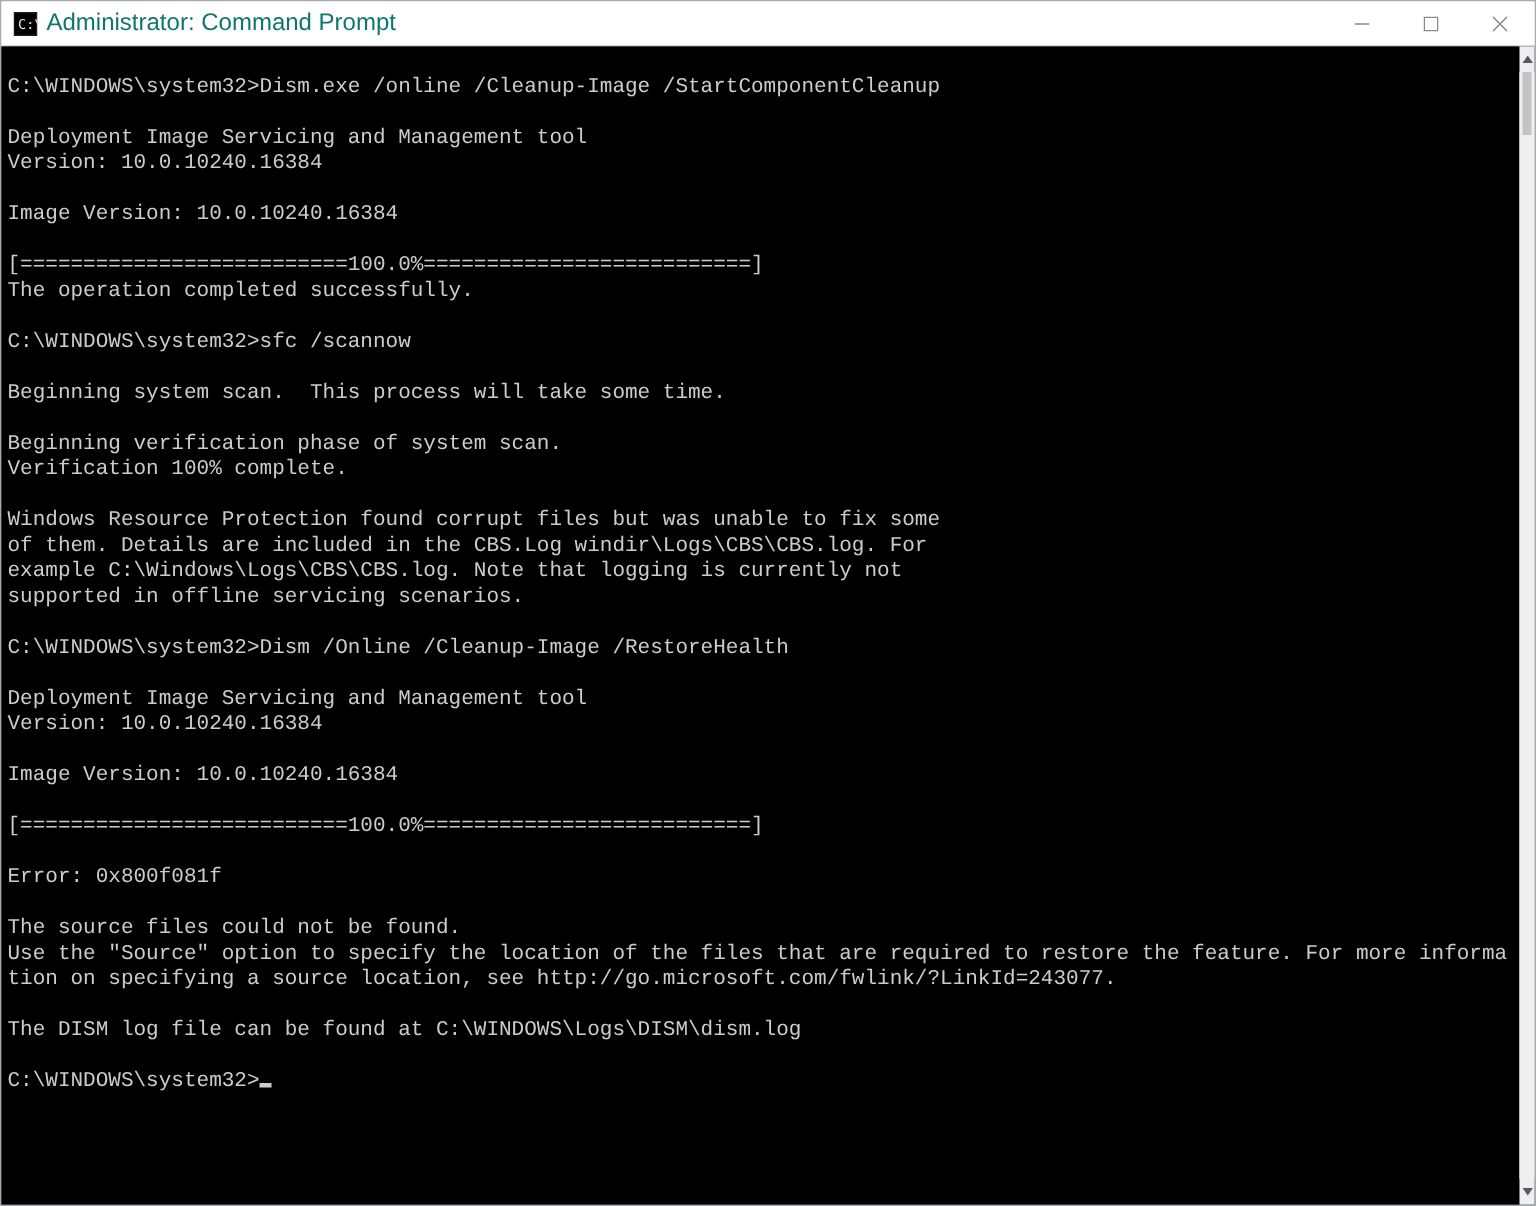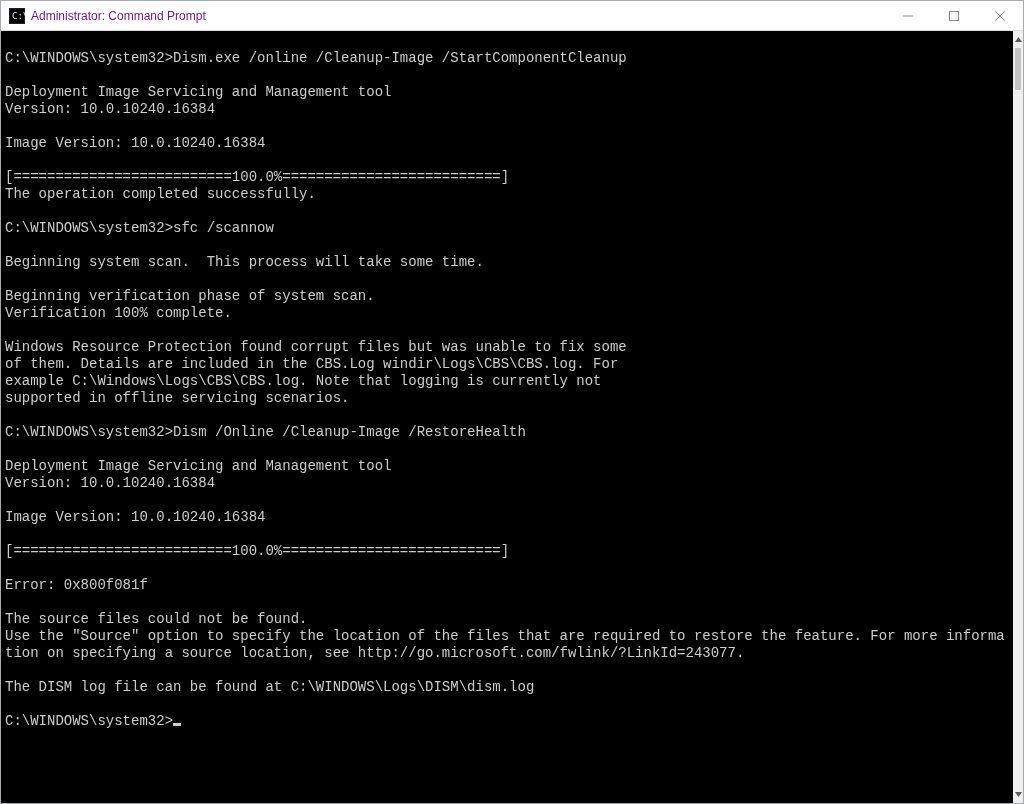--- a/index.html
+++ b/index.html
@@ -30,22 +30,22 @@
     width: 16px;
     height: 16px;
     margin: 0 6px 0 8px;
     display: flex;
     align-items: center;
     justify-content: center;
   }
   .titlebar .app-icon svg { display: block; }
   .titlebar .title {
     flex: 0 0 auto;
-    font-size: 12px;
-    color: #701a75;
+    font-size: 16px;
+    color: #0f766e;
   }
   .titlebar .spacer { flex: 1 1 auto; }
   .winbtn {
     width: 46px;
     height: 30px;
     display: flex;
     align-items: center;
     justify-content: center;
     color: #8a8a8a;
   }

